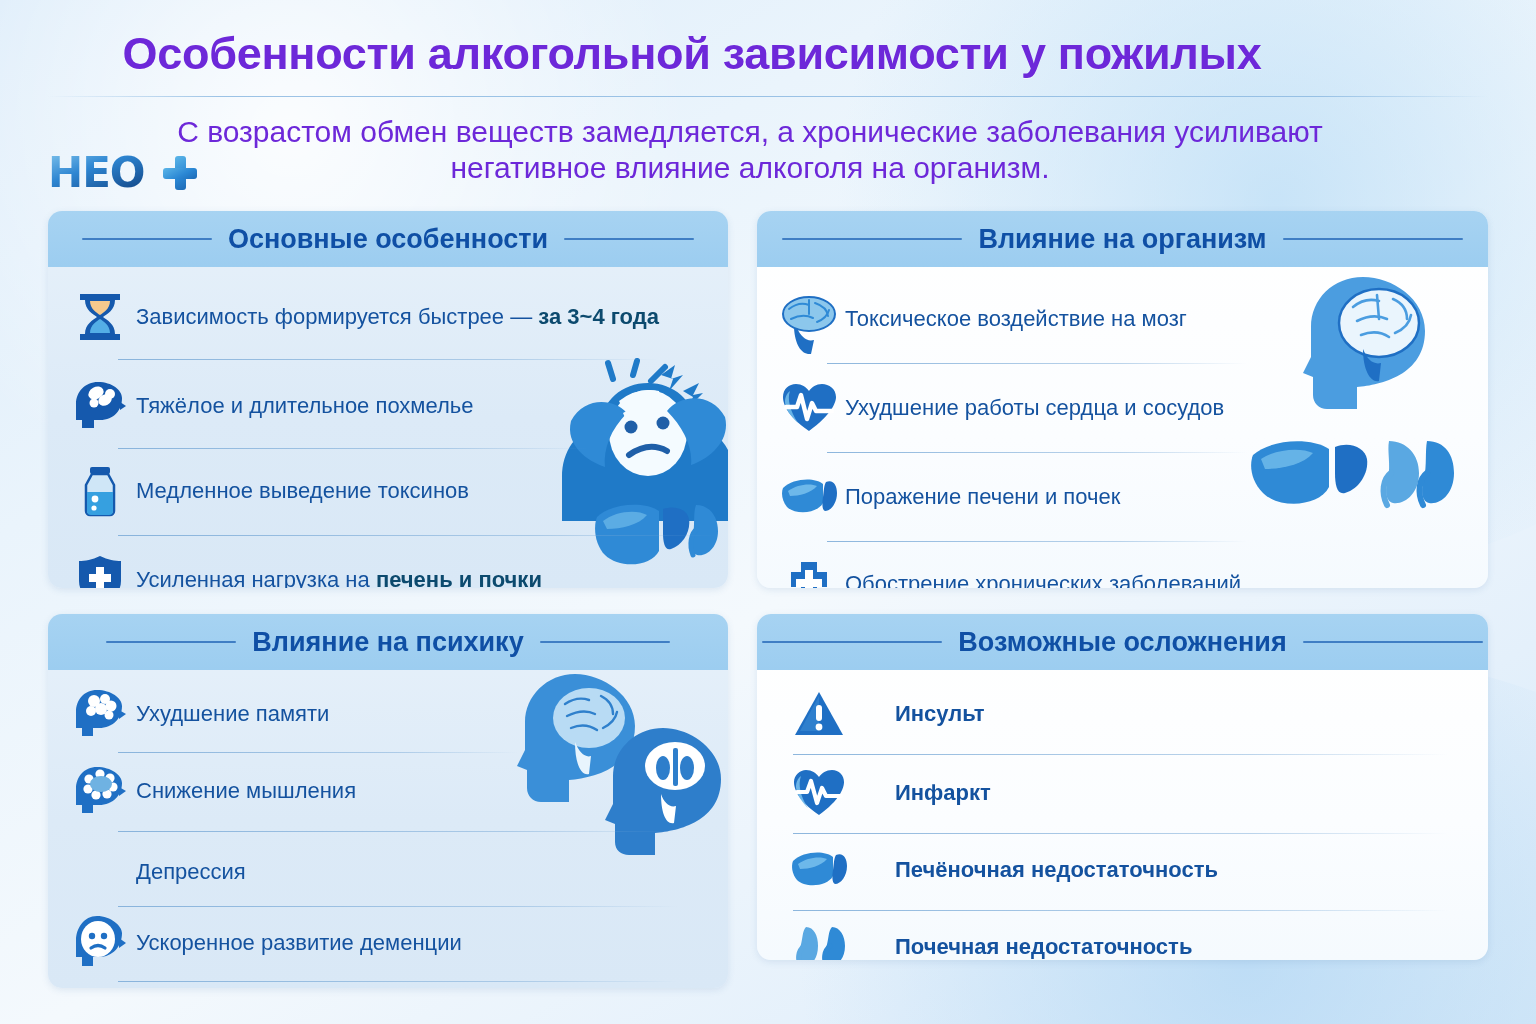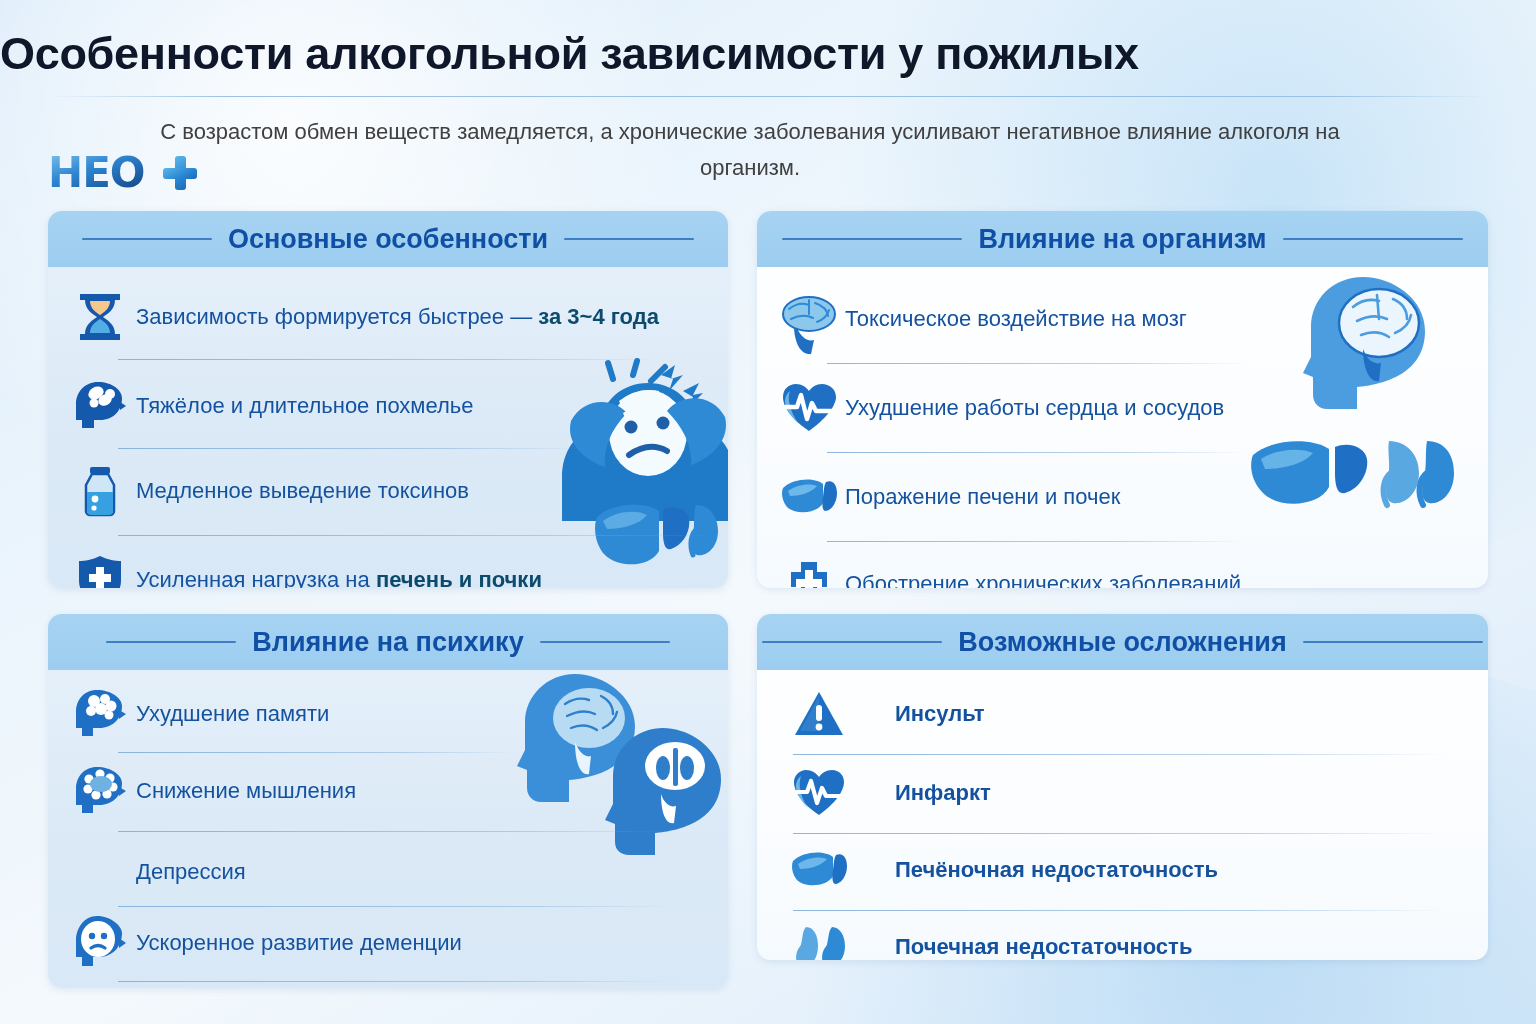--- a/index.html
+++ b/index.html
@@ -28,33 +28,33 @@
   .bg-glow-c {
     width: 1100px; height: 640px; right: -260px; bottom: -260px;
     background: radial-gradient(circle, rgba(176,214,244,.7) 0%, rgba(176,214,244,0) 70%);
   }
 
   .page { position: relative; width: 1536px; height: 1024px; z-index: 2; }
 
   
   .title {
     position: absolute; top: 28px; left: 0; width: 1384px;
-    text-align: left;
+    text-align: center;
     font-size: 45px; font-weight: 700; letter-spacing: -0.3px;
-    color: #0f172a;
+    color: #6d28d9;
     text-shadow: 0 1px 0 rgba(255,255,255,.6);
   }
   .title-rule {
     position: absolute; top: 96px; left: 48px; width: 1440px; height: 1px;
     background: linear-gradient(to right, rgba(140,185,225,0) 0%, rgba(140,185,225,.85) 12%, rgba(140,185,225,.85) 88%, rgba(140,185,225,0) 100%);
   }
   .subtitle {
     position: absolute; top: 114px; left: 160px; width: 1180px;
     text-align: center; line-height: 36px;
-    font-size: 22px; color: #404040;
+    font-size: 30px; color: #6d28d9;
   }
 
   .logo {
     position: absolute; left: 48px; top: 152px;
     font-size: 42px; font-weight: 800; letter-spacing: -1px;
     display: flex; align-items: center; gap: 14px;
     line-height: 1;
   }
   .logo .lg-txt {
     background: linear-gradient(160deg, #7fc3ec 0%, #2e86d2 40%, #0f3f7e 100%);

